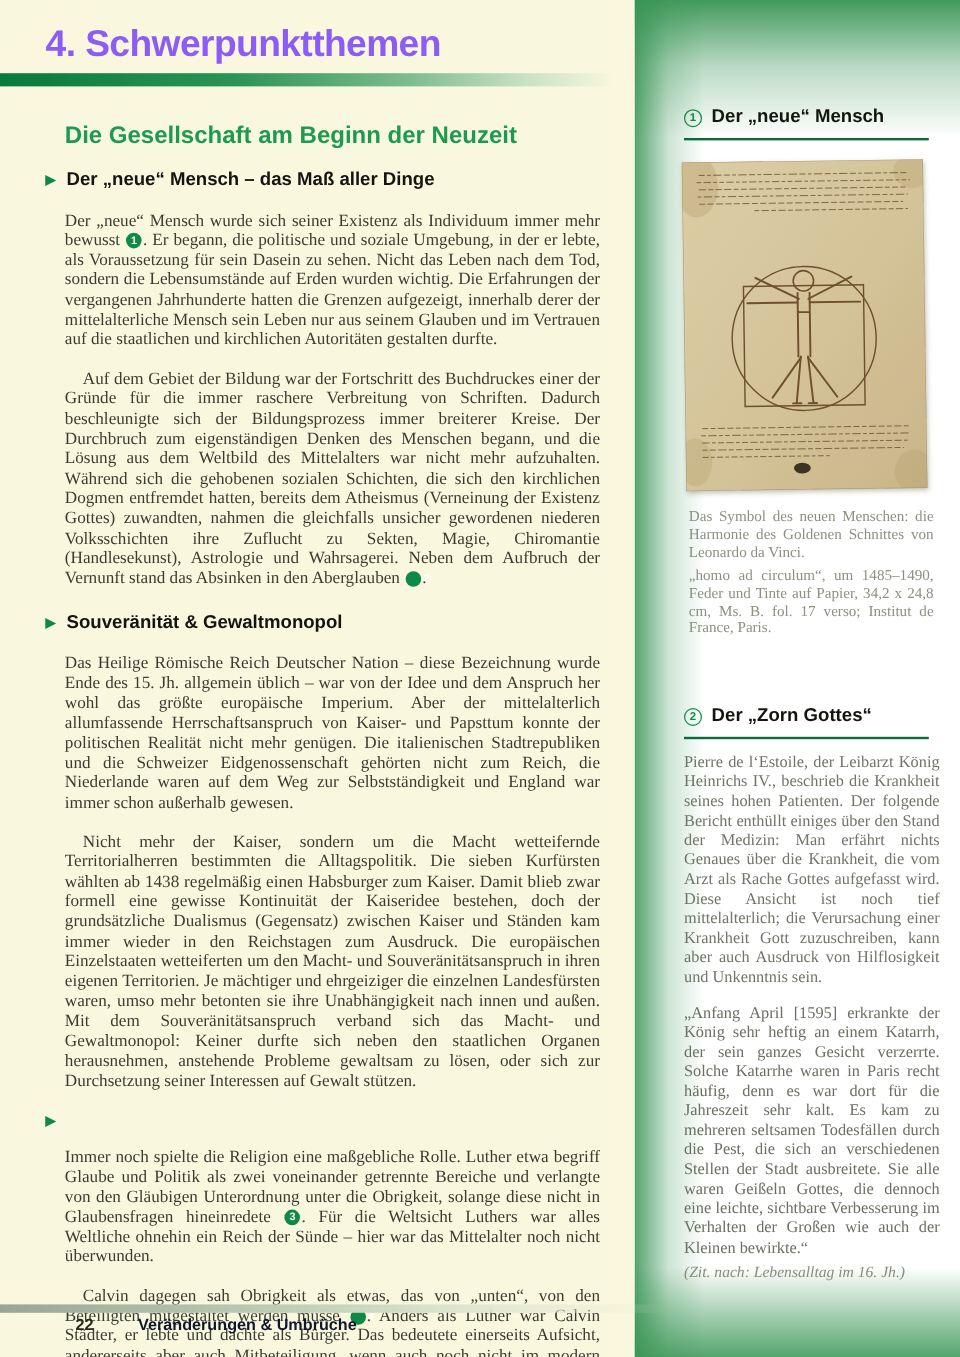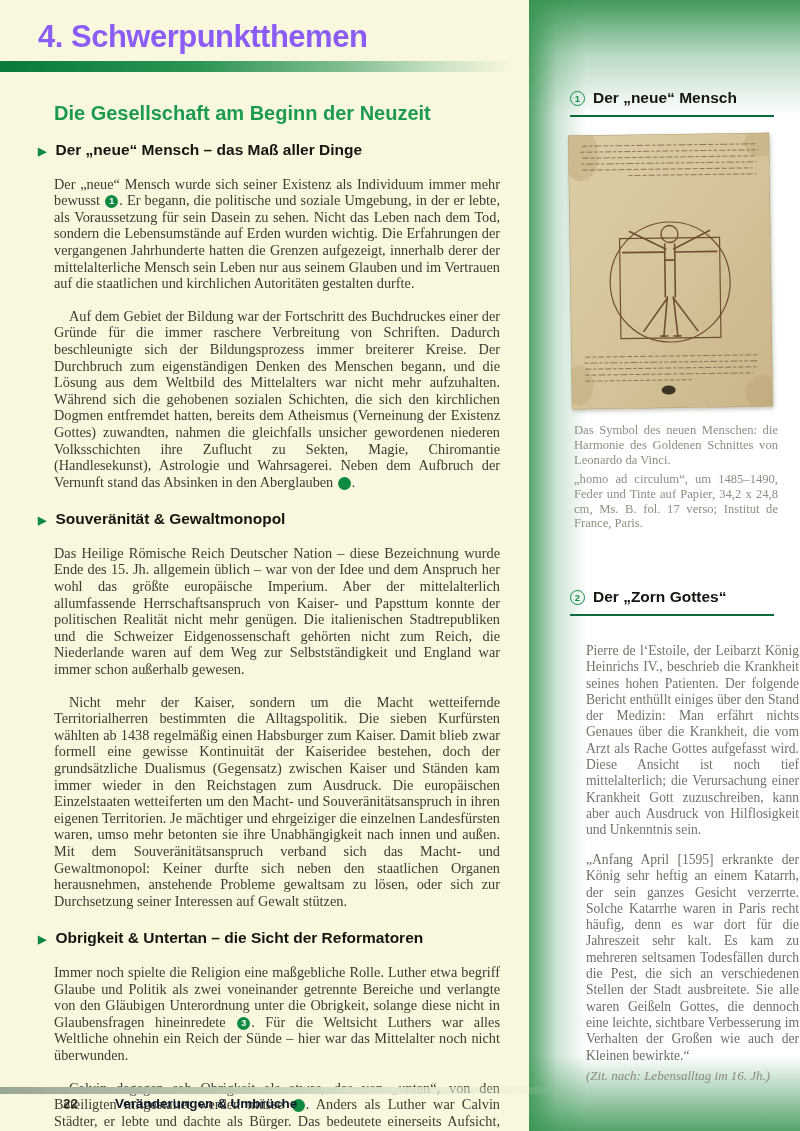--- a/index.html
+++ b/index.html
@@ -88,21 +88,21 @@
     position: absolute; left: 41px; top: 419px; width: 212px;
     font-size: 12.6px; line-height: 14.9px;
     color: #8E8E82; text-align: justify;
   }
   .caption p { margin: 4px; }
   .sb-text {
     position: absolute; left: 41px; width: 213px;
     font-size: 13.6px; line-height: 16.3px;
     color: #73736A; text-align: justify;
     hyphens: auto; -webkit-hyphens: auto;
-    margin: 16px;
+    margin: 0;
   }
   .sb-intro  { top: 627px; }
   .sb-quote  { top: 836px; color: #6D6D64; }
   .sb-source { top: 1052px; font-style: italic; font-size: 13px; color: #8A8A7E; }
 
   
   .footer-bar {
     position: absolute; left: 0; top: 1087px; width: 565px; height: 7px;
     background: linear-gradient(90deg, #98A694 0%, #BCCAB3 38%, #E0E7D0 70%, rgba(249,248,222,0) 98%);
   }
@@ -138,21 +138,20 @@
       <span class="bullet">▶</span>
       <span>Souveränität &amp; Gewaltmonopol</span>
     </h3>
     <p class="para">Das Heilige Römische Reich Deutscher Nation – diese Bezeichnung wurde Ende des 15. Jh. allgemein üblich – war von der Idee und dem Anspruch her wohl das größte europäische Imperium. Aber der mittelalterlich allumfassende Herrschaftsanspruch von Kaiser- und Papsttum konnte der politischen Realität nicht mehr genügen. Die italienischen Stadtrepubliken und die Schweizer Eidgenossenschaft gehörten nicht zum Reich, die Niederlande waren auf dem Weg zur Selbstständigkeit und England war immer schon außerhalb gewesen.</p>
     <p class="para indent">Nicht mehr der Kaiser, sondern um die Macht wetteifernde Territorialherren bestimmten die Alltagspolitik. Die sieben Kurfürsten wählten ab 1438 regelmäßig einen Habsburger zum Kaiser. Damit blieb zwar formell eine gewisse Kontinuität der Kaiseridee bestehen, doch der grundsätzliche Dualismus (Gegensatz) zwischen Kaiser und Ständen kam immer wieder in den Reichstagen zum Ausdruck. Die europäischen Einzelstaaten wetteiferten um den Macht- und Souveränitätsanspruch in ihren eigenen Territorien. Je mächtiger und ehrgeiziger die einzelnen Landesfürsten waren, umso mehr betonten sie ihre Unabhängigkeit nach innen und außen. Mit dem Souveränitätsanspruch verband sich das Macht- und Gewaltmonopol: Keiner durfte sich neben den staatlichen Organen herausnehmen, anstehende Probleme gewaltsam zu lösen, oder sich zur Durchsetzung seiner Interessen auf Gewalt stützen.</p>
   </div>
 
   <div class="section">
     <h3 class="section-heading">
       <span class="bullet">▶</span>
-      <span>Obrigkeit &amp; Untertan – die Sicht der Reformatoren</span>
     </h3>
     <p class="para">Immer noch spielte die Religion eine maßgebliche Rolle. Luther etwa begriff Glaube und Politik als zwei voneinander getrennte Bereiche und verlangte von den Gläubigen Unterordnung unter die Obrigkeit, solange diese nicht in Glaubensfragen hineinredete <span class="circle-num">3</span>. Für die Weltsicht Luthers war alles Weltliche ohnehin ein Reich der Sünde – hier war das Mittelalter noch nicht überwunden.</p>
     <p class="para indent">Calvin dagegen sah Obrigkeit als etwas, das von „unten“, von den Beteiligten mitgestaltet werden müsse <span class="circle-num">4</span>. Anders als Luther war Calvin Städter, er lebte und dachte als Bürger. Das bedeutete einerseits Aufsicht, andererseits aber auch Mitbeteiligung, wenn auch noch nicht im modern demokratischen Sinne.</p>
   </div>
 
 </div>
 
 <div class="sidebar">
 
   <div class="sb-head sb-head-1">

